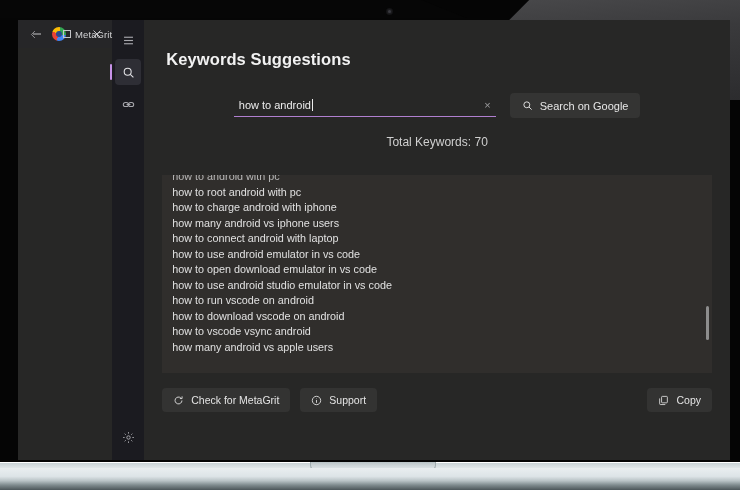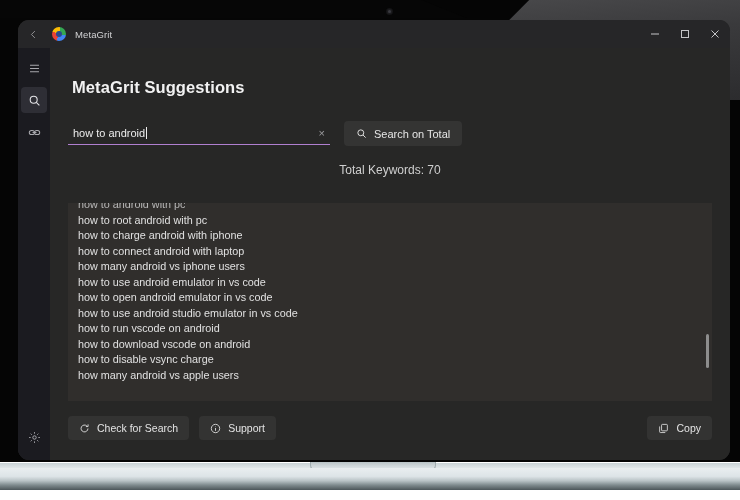--- a/index.html
+++ b/index.html
@@ -89,23 +89,22 @@
     background: #ffffff;
   }
 
   
   .app-window {
     position: absolute;
     left: 18px; top: 20px;
     width: 712px; height: 440px;
     background: #272726;
     display: flex;
-    flex-direction: column;
+    flex-direction: row;
     overflow: hidden;
-    border-radius: 11px;
   }
 
   
   .titlebar {
     height: 28px;
     flex: 0 0 28px;
     background: #262628;
     display: flex;
     align-items: center;
     position: relative;
@@ -214,21 +213,21 @@
     color: #f2f2f2;
     margin-top: 30px;
     margin-left: 4px;
     letter-spacing: .1px;
   }
 
   
   .search-row {
     display: flex;
     align-items: center;
-    justify-content: flex-start;
+    justify-content: center;
     margin-top: 24px;
     gap: 14px;
   }
   .search-field {
     position: relative;
     width: 262px;
     height: 22px;
     border-bottom: 1.5px solid #b07fd0;
     display: flex;
     align-items: center;
@@ -407,73 +406,73 @@
         <div class="sb-item bottom">
           <svg width="13" height="13" viewBox="0 0 16 16" fill="none" stroke="currentColor" stroke-width="1.2">
             <circle cx="8" cy="8" r="2.1"></circle>
             <path d="M8 1.4v1.8M8 12.8v1.8M1.4 8h1.8M12.8 8h1.8M3.3 3.3l1.3 1.3M11.4 11.4l1.3 1.3M12.7 3.3l-1.3 1.3M4.6 11.4l-1.3 1.3"></path>
           </svg>
         </div>
       </div>
 
       <div class="content">
 
-        <div class="page-title">MetaGrit Suggestions</div>
+        <div class="page-title">Keywords Suggestions</div>
 
         <div class="search-row">
 
           <div class="search-field">
             <span class="search-value">how to android</span>
               <span class="text-caret"></span>
             <span class="clear-x">×</span>
           </div>
 
           <div class="google-btn">
             <span>
               <svg width="11" height="11" viewBox="0 0 16 16" fill="none" stroke="currentColor" stroke-width="1.35">
                 <circle cx="7" cy="7" r="4.3"></circle>
                 <line x1="10.2" y1="10.2" x2="14" y2="14"></line>
               </svg>
             </span>
-            <span>Search on Total</span>
+            <span>Search on Google</span>
           </div>
         </div>
 
         <div class="total-kw">Total Keywords: 70</div>
 
         <div class="kw-list">
           <div class="kw-scroll" id="kw-scroll" style="margin-top: -6px;">
               <div class="kw-item clipped-top">how to android with pc</div>
               <div class="kw-item">how to root android with pc</div>
               <div class="kw-item">how to charge android with iphone</div>
+              <div class="kw-item">how many android vs iphone users</div>
               <div class="kw-item">how to connect android with laptop</div>
-              <div class="kw-item">how many android vs iphone users</div>
               <div class="kw-item">how to use android emulator in vs code</div>
-              <div class="kw-item">how to open android emulator in vs code</div>
+              <div class="kw-item">how to open download emulator in vs code</div>
               <div class="kw-item">how to use android studio emulator in vs code</div>
               <div class="kw-item">how to run vscode on android</div>
               <div class="kw-item">how to download vscode on android</div>
-              <div class="kw-item">how to disable vsync charge</div>
+              <div class="kw-item">how to vscode vsync android</div>
               <div class="kw-item">how many android vs apple users</div>
             </div>
           <div class="kw-track">
             <div class="kw-thumb"></div>
           </div>
         </div>
 
         <div class="footer">
 
           <div class="ftr-btn">
             <span>
               <svg width="11" height="11" viewBox="0 0 16 16" fill="none" stroke="currentColor" stroke-width="1.3">
                 <path d="M13 8a5 5 0 1 1-1.6-3.7"></path>
                 <path d="M13.2 2v3.2h-3.2"></path>
               </svg>
             </span>
-            <span>Check for Search</span>
+            <span>Check for MetaGrit</span>
           </div>
 
           <div class="ftr-btn">
             <span>
               <svg width="11" height="11" viewBox="0 0 16 16" fill="none" stroke="currentColor" stroke-width="1.25">
                 <circle cx="8" cy="8" r="6.1"></circle>
                 <line x1="8" y1="7.2" x2="8" y2="11.4"></line>
                 <circle cx="8" cy="4.9" r="0.65" fill="currentColor" stroke="none"></circle>
               </svg>
             </span>

